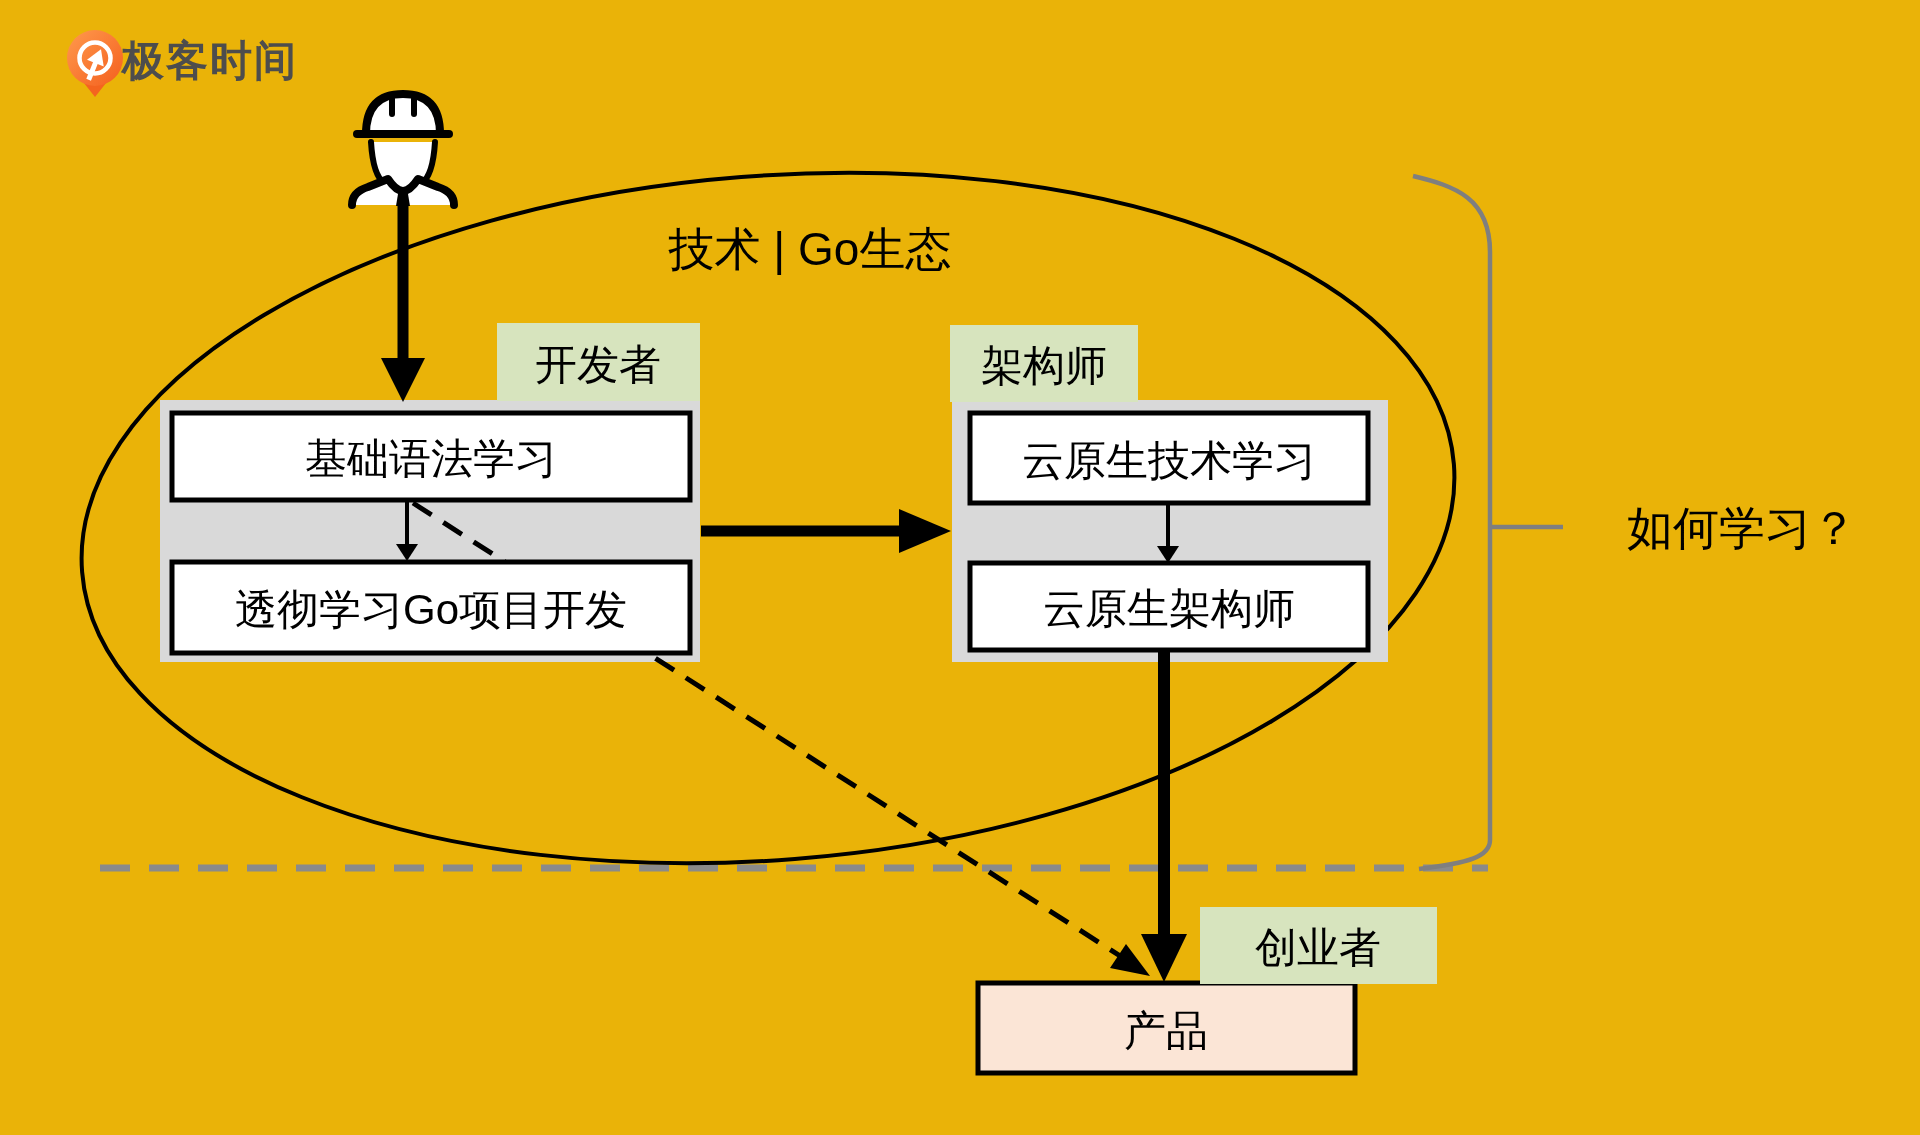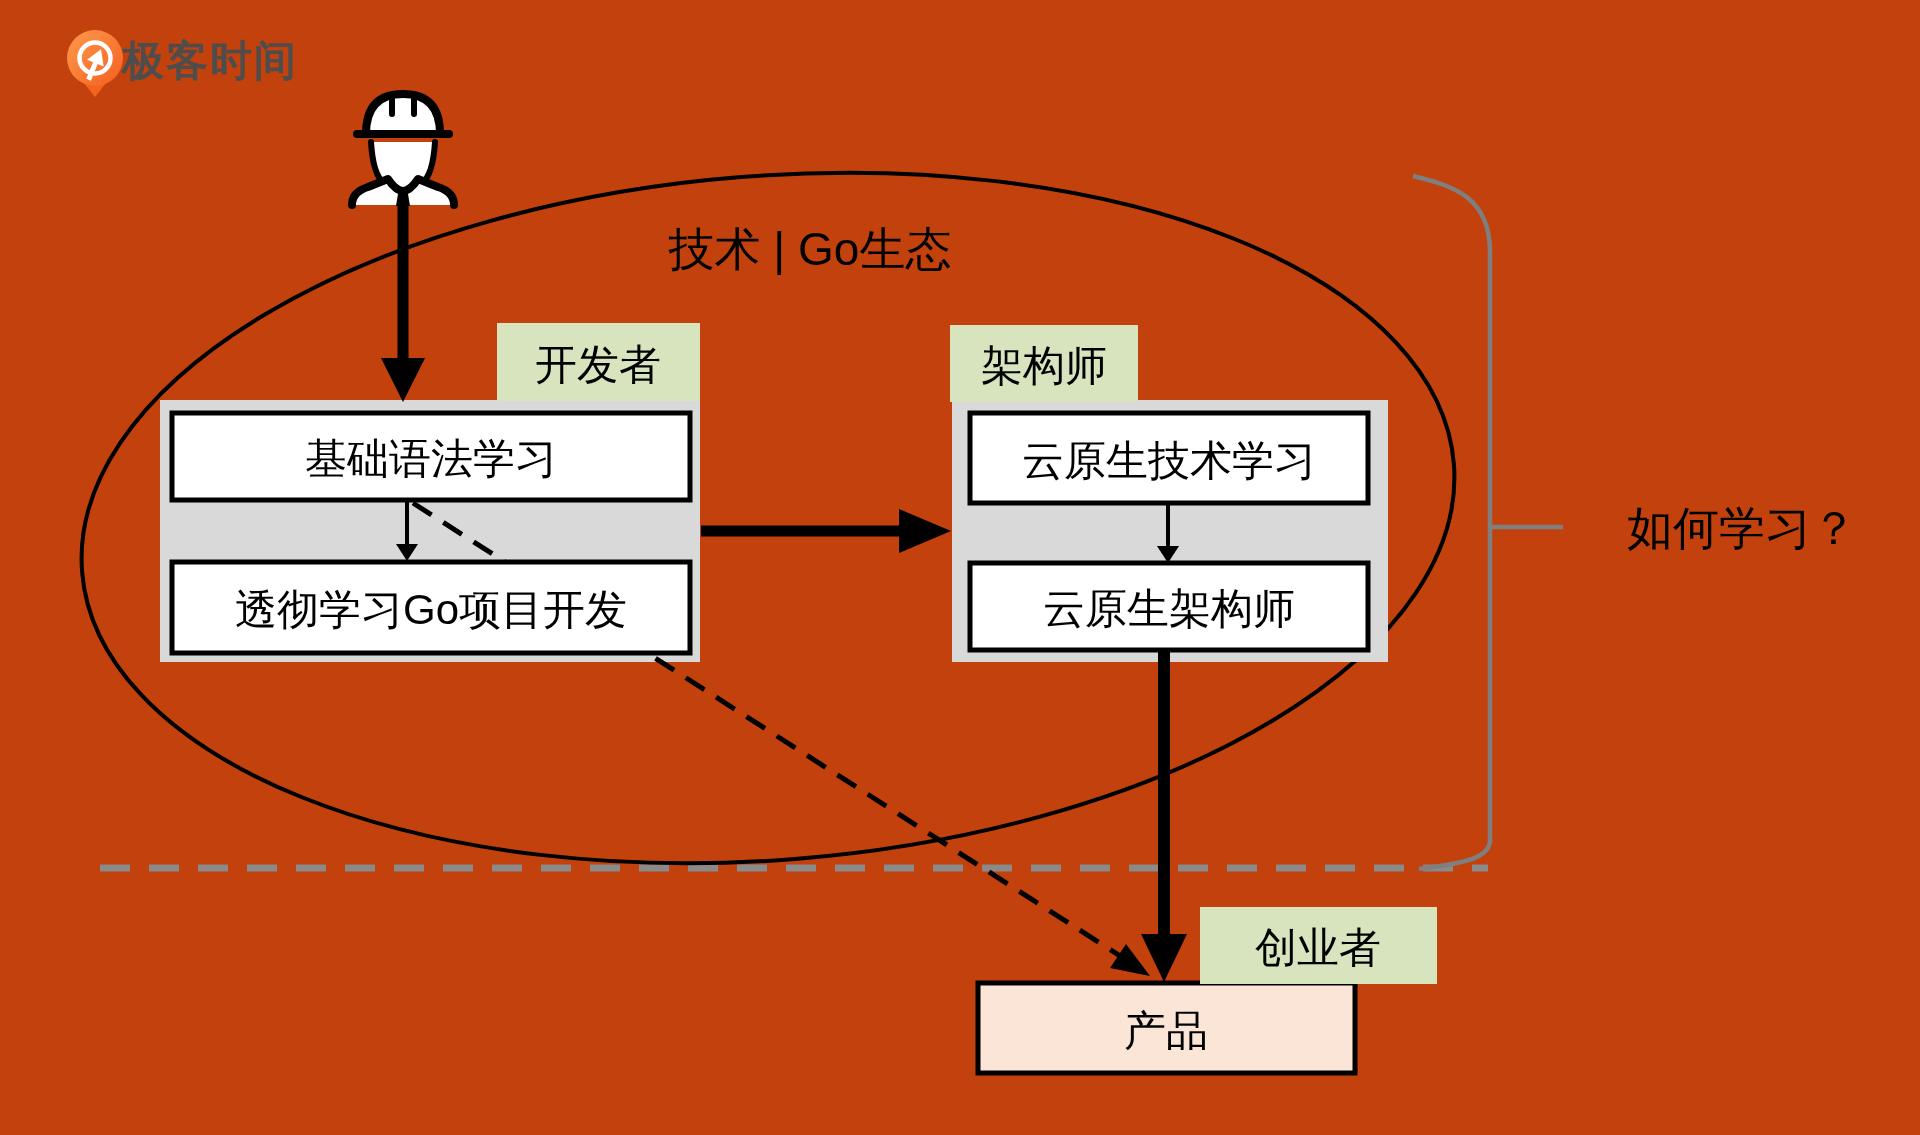--- a/index.html
+++ b/index.html
@@ -1,16 +1,16 @@
 <!DOCTYPE html>
 <html><head>
 <meta charset="utf-8">
 <style>
   html,body{margin:0;padding:0;background:#ffffff;width:1920px;height:1135px;overflow:hidden;}
-  .stage{position:relative;width:1920px;height:1135px;background:#c2410c;}
+  .stage{position:relative;width:1920px;height:1135px;background:#eab308;}
   svg{display:block;}
   text{font-family:"Liberation Sans","DejaVu Sans",sans-serif;fill:#000;font-weight:500;}
   .title-text{font-size:46px;}
   .box-text{font-size:42px;}
   .label-text{font-size:42px;}
   .annot-text{font-size:46px;font-weight:500;}
   .logo-text{font-size:42px;font-weight:700;fill:#4d4d4d;letter-spacing:2px;}
 </style>
 </head>
 <body>

